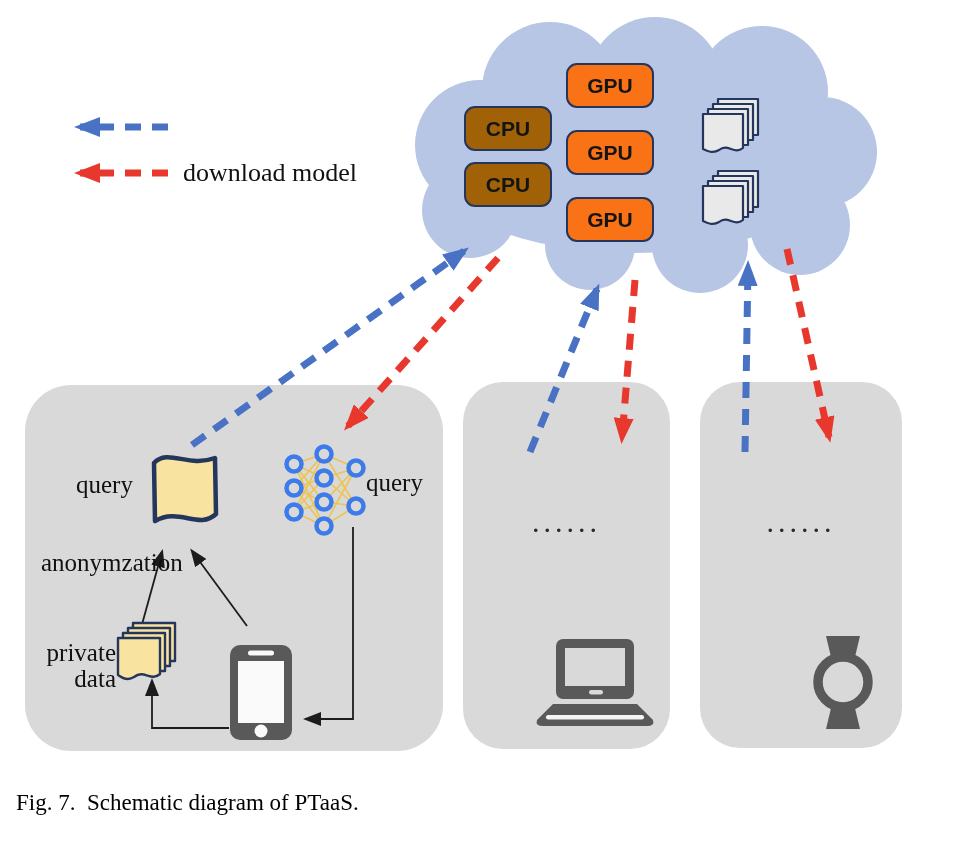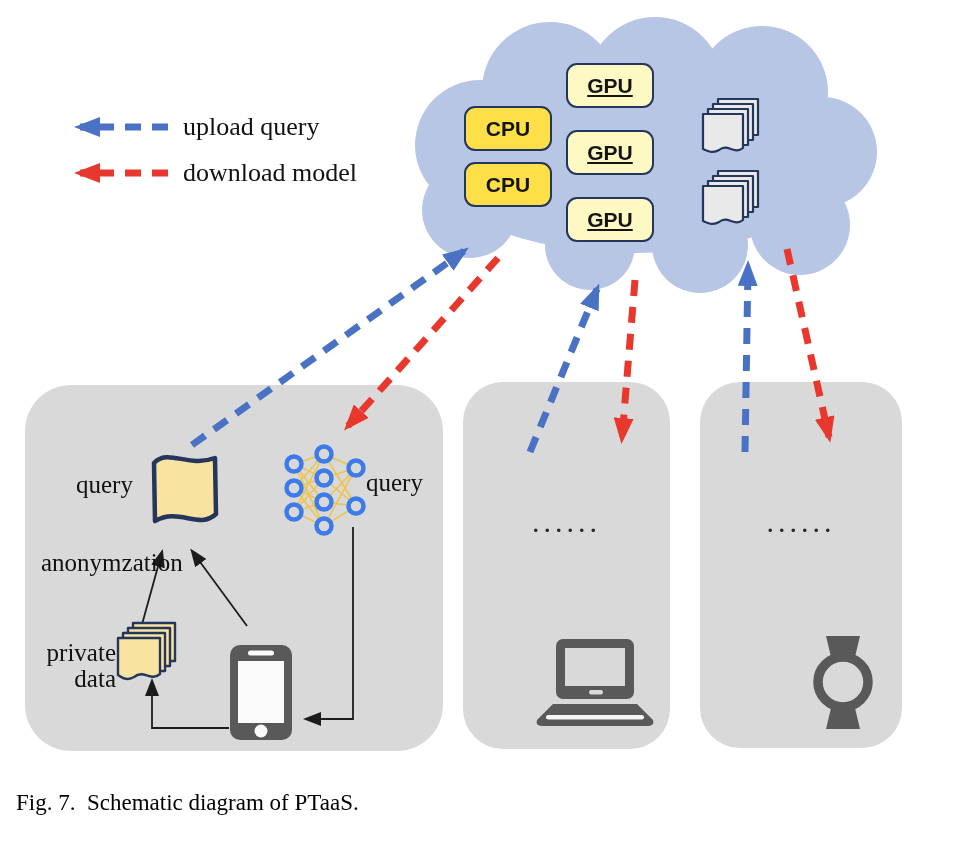--- a/index.html
+++ b/index.html
@@ -2,22 +2,22 @@
 <html><head>
 <meta charset="utf-8">
 <style>
   html,body{margin:0;padding:0;background:#ffffff;}
   .stage{position:relative;width:964px;height:866px;background:#fff;overflow:hidden;
          font-family:"Liberation Serif", serif;}
   .client-box{position:absolute;background:#d9d9d9;}
   .rbox{position:absolute;display:flex;align-items:center;justify-content:center;
         font-family:"Liberation Sans", sans-serif;font-weight:600;font-size:21px;color:#141414;
         border:2.5px solid #24365c;border-radius:11px;box-sizing:border-box;}
-  .cpu{background:#fde047;}
-  .gpu{background:#fef9c3;text-decoration:underline;}
+  .cpu{background:#a16207;}
+  .gpu{background:#f97316;}
   .lbl{position:absolute;color:#111;font-size:25px;line-height:1.05;white-space:nowrap;}
   .legend-lbl{position:absolute;color:#111;font-size:26px;white-space:nowrap;}
   .dots{position:absolute;color:#2b2b2b;font-size:30px;letter-spacing:4px;text-align:center;}
   .caption{position:absolute;color:#000;font-size:23px;white-space:pre;}
   svg{position:absolute;left:0;top:0;}
 </style>
 </head>
 <body>
 
 <div class="stage">
@@ -140,21 +140,20 @@
       <rect x="546" y="715" width="98" height="4.5" rx="2.2" fill="#f5f5f5"></rect>
     </g>
 
     <g>
       <path d="M826,636 L860,636 L854,661 L832,661 Z" fill="#595959"></path>
       <path d="M832,704 L854,704 L860,729 L826,729 Z" fill="#595959"></path>
       <circle cx="843" cy="682" r="25" fill="none" stroke="#595959" stroke-width="9.5"></circle>
     </g>
   </svg>
 
-  <div class="legend-lbl" style="left:183px;top:112px;">upload query</div>
   <div class="legend-lbl" style="left:183px;top:158px;">download model</div>
 
   <div class="rbox cpu" style="left:464px;top:106px;width:88px;height:45px;">
     <span>CPU</span>
     </div>
   <div class="rbox cpu" style="left:464px;top:162px;width:88px;height:45px;">
     <span>CPU</span>
     </div>
   <div class="rbox gpu" style="left:566px;top:63px;width:88px;height:45px;">
     <span>GPU</span>

